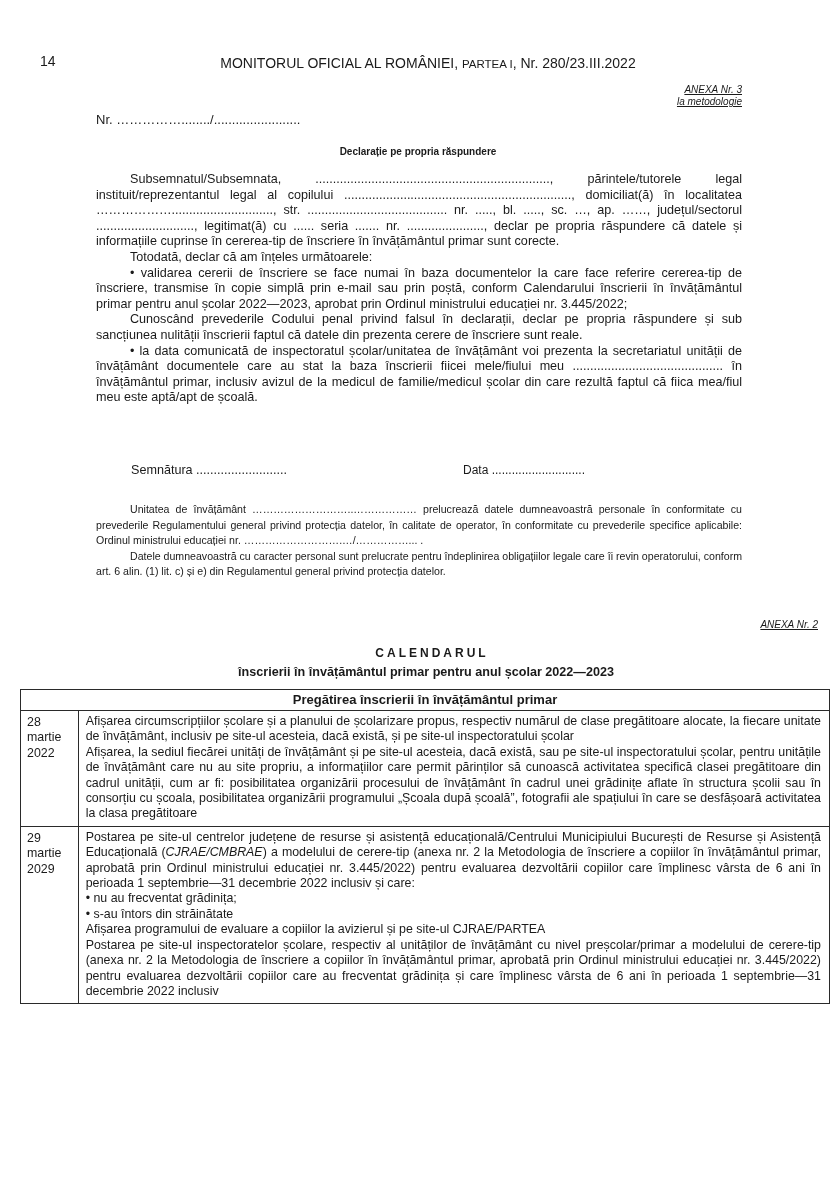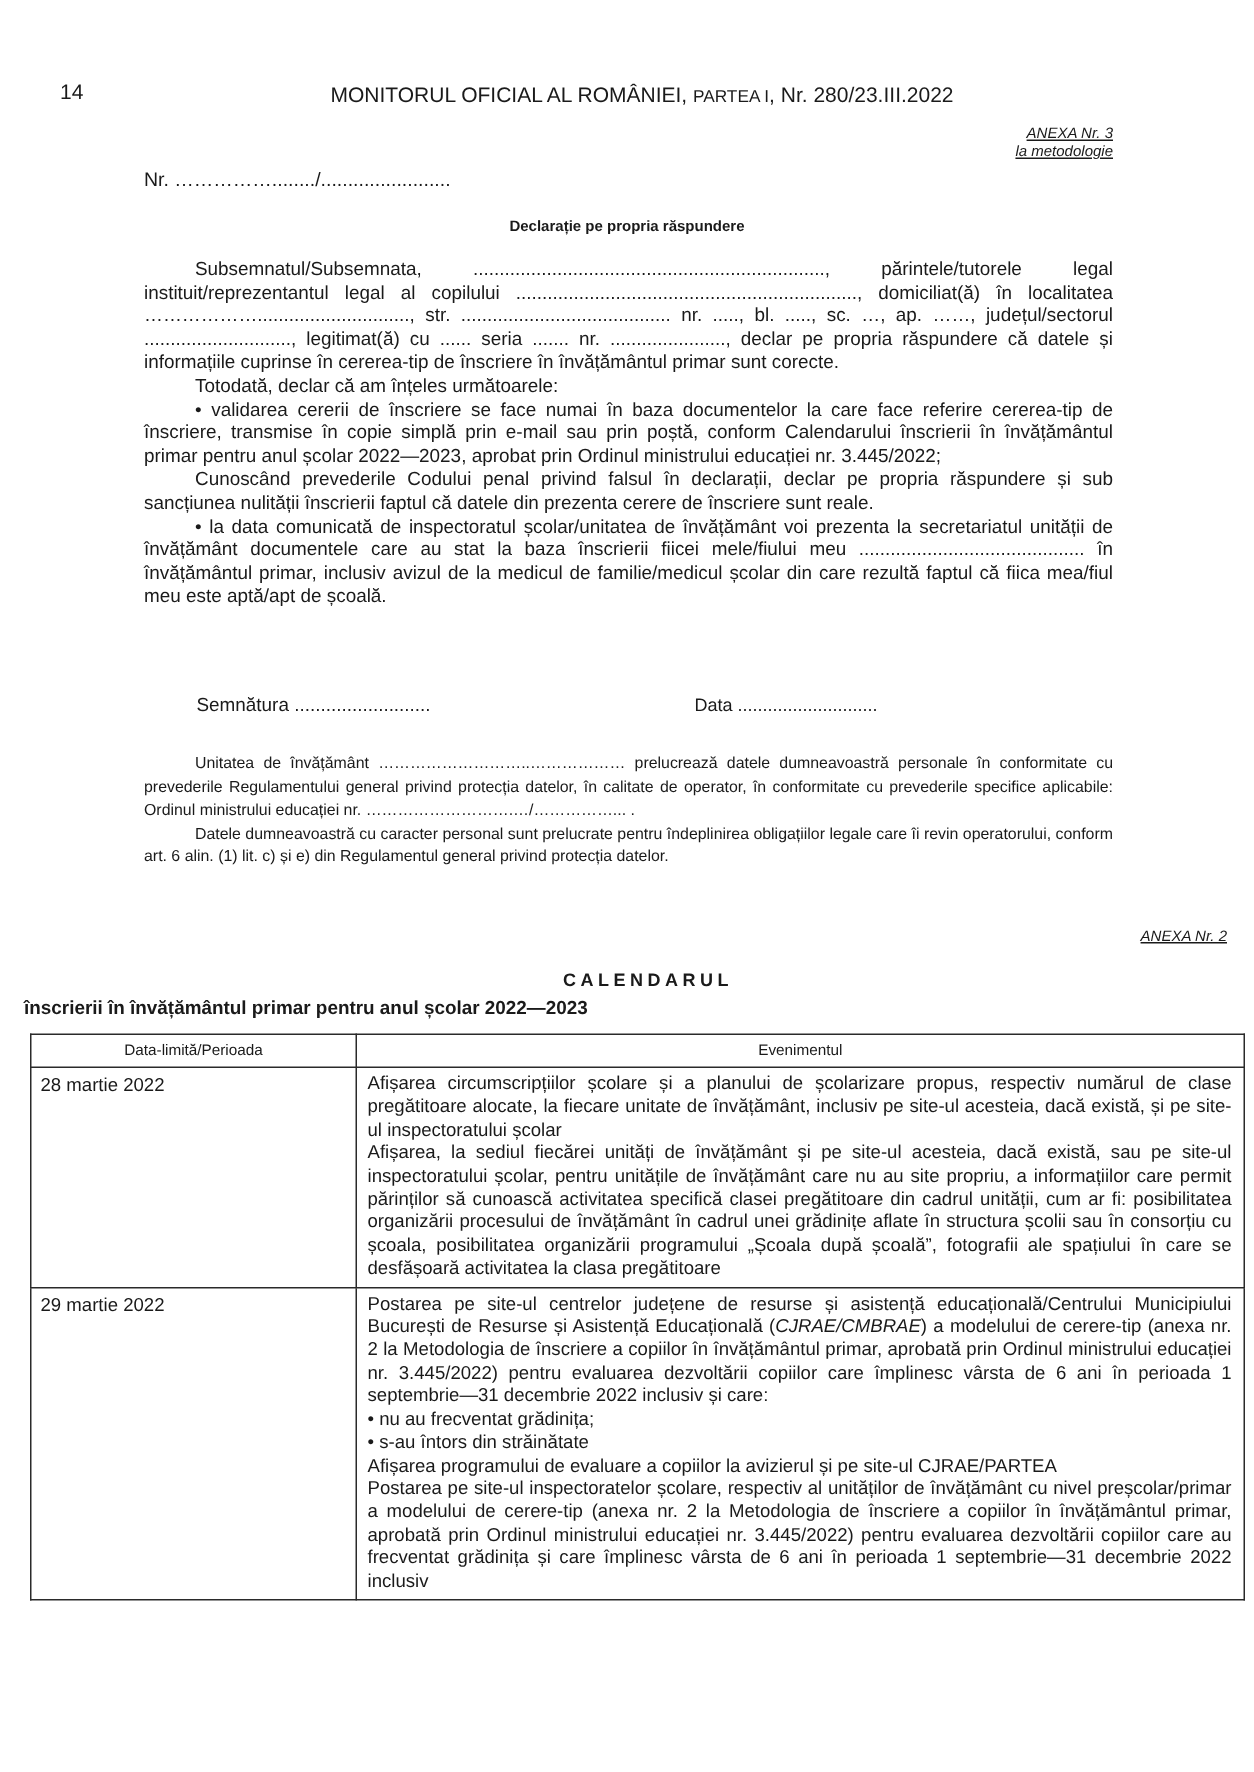--- a/index.html
+++ b/index.html
@@ -14,21 +14,21 @@
   .nr-line { left: 96px; top: 112px; font-size: 13px; }
   .decl-title { left: 0; width: 836px; text-align: center; top: 146px; font-size: 10px; font-weight: bold; }
   .decl-body { left: 96px; top: 172px; width: 646px; font-size: 12.6px; line-height: 15.6px; text-align: justify; }
   .decl-body p { margin: 0; text-indent: 34px; }
   .sig-row { left: 131px; top: 463px; font-size: 12.6px; }
   .date-row { left: 463px; top: 463px; font-size: 12px; }
   .gdpr { left: 96px; top: 502px; width: 646px; font-size: 10.6px; line-height: 15.6px; text-align: justify; }
   .gdpr p { margin: 0; text-indent: 34px; }
   .annex2 { right: 18px; top: 619px; font-size: 10px; font-style: italic; text-decoration: underline; }
   .cal-title { left: 0; width: 836px; text-align: center; top: 646px; font-size: 12px; font-weight: bold; letter-spacing: 3px; padding-left: 28px; box-sizing: border-box; }
-  .cal-sub { left: 0; width: 836px; text-align: left; top: 665px; font-size: 12.6px; font-weight: bold; padding-left: 16px; box-sizing: border-box; }
+  .cal-sub { left: 0; width: 836px; text-align: center; top: 665px; font-size: 12.6px; font-weight: bold; padding-left: 16px; box-sizing: border-box; }
   table.cal { position: absolute; left: 20px; top: 689px; width: 810px; border-collapse: collapse; font-size: 12.4px; line-height: 15.4px; }
   table.cal td, table.cal th { border: 1.3px solid #2a2a2a; vertical-align: top; }
   table.cal th { font-weight: normal; font-size: 10.2px; height: 21px; vertical-align: middle; text-align: center; padding: 0; }
   table.cal th.c1 { width: 216px; }
   table.cal td.section { text-align: center; font-weight: bold; font-size: 13px; height: 20px; vertical-align: middle; padding: 0; }
   table.cal td.date { padding: 4px 6px; }
   table.cal td.event { padding: 3px 8px 4px 7px; text-align: justify; }
   table.cal td.event p { margin: 0; }
 </style>
 </head>
@@ -65,33 +65,32 @@
   <p>Datele dumneavoastră cu caracter personal sunt prelucrate pentru îndeplinirea obligațiilor legale care îi revin operatorului, conform art. 6 alin. (1) lit. c) și e) din Regulamentul general privind protecția datelor.</p>
 </div>
 
 <div class="abs annex2">ANEXA Nr. 2</div>
 
 <div class="abs cal-title">CALENDARUL</div>
 <div class="abs cal-sub">înscrierii în învățământul primar pentru anul școlar 2022—2023</div>
 
 <table class="cal">
   <tbody>
-      <tr>
-    <th class="c1">Data-limită/Perioada</th>
-    <th>Evenimentul</th>
+  <tr>
+    <td colspan="2" class="section">Pregătirea înscrierii în învățământul primar</td>
   </tr>
   <tr>
     <td class="date">28 martie 2022</td>
     <td class="event">
       <p>Afișarea circumscripțiilor școlare și a planului de școlarizare propus, respectiv numărul de clase pregătitoare alocate, la fiecare unitate de învățământ, inclusiv pe site-ul acesteia, dacă există, și pe site-ul inspectoratului școlar</p>
       <p>Afișarea, la sediul fiecărei unități de învățământ și pe site-ul acesteia, dacă există, sau pe site-ul inspectoratului școlar, pentru unitățile de învățământ care nu au site propriu, a informațiilor care permit părinților să cunoască activitatea specifică clasei pregătitoare din cadrul unității, cum ar fi: posibilitatea organizării procesului de învățământ în cadrul unei grădinițe aflate în structura școlii sau în consorțiu cu școala, posibilitatea organizării programului „Școala după școală”, fotografii ale spațiului în care se desfășoară activitatea la clasa pregătitoare</p>
     </td>
   </tr>
   <tr>
-    <td class="date">29 martie 2022</td>
+    <td class="date">29 martie 2029</td>
     <td class="event">
       <p><span>Postarea pe site-ul centrelor județene de resurse și asistență educațională/Centrului Municipiului București de Resurse și Asistență Educațională (</span><i>CJRAE/CMBRAE</i><span>) a modelului de cerere-tip (anexa nr. 2 la Metodologia de înscriere a copiilor în învățământul primar, aprobată prin Ordinul ministrului educației nr. 3.445/2022) pentru evaluarea dezvoltării copiilor care împlinesc vârsta de 6 ani în perioada 1 septembrie—31 decembrie 2022 inclusiv și care:</span></p>
       <p>• nu au frecventat grădinița;</p>
       <p>• s-au întors din străinătate</p>
       <p>Afișarea programului de evaluare a copiilor la avizierul și pe site-ul CJRAE/PARTEA</p>
       <p>Postarea pe site-ul inspectoratelor școlare, respectiv al unităților de învățământ cu nivel preșcolar/primar a modelului de cerere-tip (anexa nr. 2 la Metodologia de înscriere a copiilor în învățământul primar, aprobată prin Ordinul ministrului educației nr. 3.445/2022) pentru evaluarea dezvoltării copiilor care au frecventat grădinița și care împlinesc vârsta de 6 ani în perioada 1 septembrie—31 decembrie 2022 inclusiv</p>
     </td>
   </tr>
 </tbody>
   </table>

